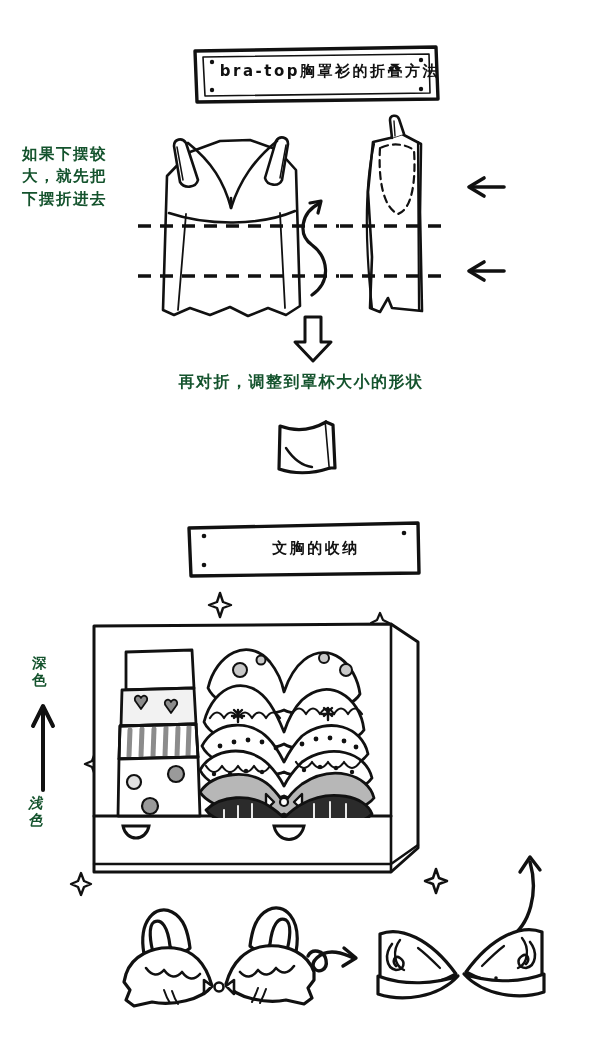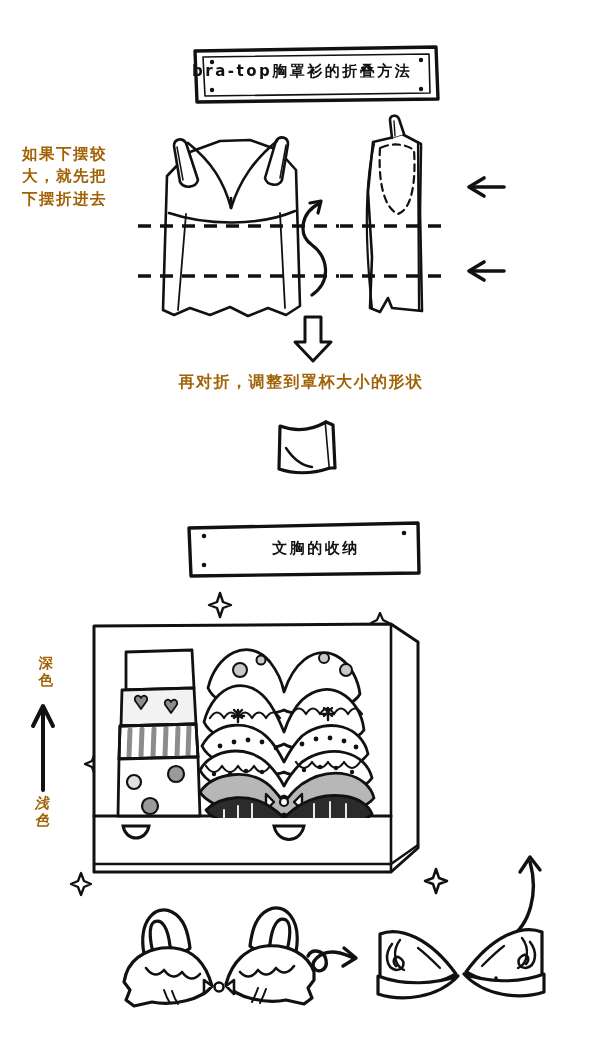--- a/index.html
+++ b/index.html
@@ -10,56 +10,56 @@
     overflow:hidden;
     position:relative;
   }
   #page{position:relative;width:602px;height:1048px;background:#fff;}
   .abs{position:absolute;}
   svg{display:block;overflow:visible;}
 
   
   .hand{
     font-family:"DejaVu Sans","Liberation Sans",sans-serif;
-    color:#a16207;
+    color:#14532d;
     font-weight:700;
     letter-spacing:1px;
     line-height:1.32;
     white-space:pre-line;
   }
 
   
   .banner-text{
     font-size:15px;
     font-weight:700;
     letter-spacing:2.5px;
     color:#111;
     white-space:nowrap;
   }
 
   .note-left{font-size:15.5px;letter-spacing:1.5px;line-height:1.45;}
   .note-right{font-size:15px;letter-spacing:0.5px;line-height:1.5;}
   .caption-mid{font-size:16px;letter-spacing:1.5px;white-space:nowrap;}
-  .vert-label{font-size:14.5px;line-height:1.15;text-align:right;width:22px;}
+  .vert-label{font-size:14.5px;line-height:1.15;text-align:left;width:22px;}
 </style>
 </head>
 <body style="background: rgb(255, 255, 255);">
 
 <div id="page">
 
   <div class="abs" style="left:192px;top:44px;width:248px;height:60px;">
     <svg width="248" height="60" viewBox="0 0 248 60">
       <path d="M3 7 L244 3 L246 55 L5 58 Z" fill="#fff" stroke="#111" stroke-width="3.4" stroke-linejoin="round"></path>
       <path d="M11 13 L237 10 L238 49 L13 52 Z" fill="#fff" stroke="#111" stroke-width="1.6" stroke-linejoin="round"></path>
       <circle cx="20" cy="18" r="2.2" fill="#111"></circle>
       <circle cx="229" cy="16" r="2.2" fill="#111"></circle>
       <circle cx="20" cy="46" r="2.2" fill="#111"></circle>
       <circle cx="229" cy="45" r="2.2" fill="#111"></circle>
     </svg>
-    <div class="abs banner-text" style="left:0;top:18px;width:248px;text-align:left;">bra-top胸罩衫的折叠方法</div>
+    <div class="abs banner-text" style="left:0;top:18px;width:248px;text-align:right;">bra-top胸罩衫的折叠方法</div>
   </div>
 
   <div class="abs hand note-left" style="left:22px;top:143px;width:120px;">如果下摆较
 大，就先把
 下摆折进去</div>
 
 
   <div class="abs" style="left:130px;top:110px;">
     <svg width="215" height="210" viewBox="0 0 215 210">
       <g fill="#fff" stroke="#111" stroke-width="2.6" stroke-linejoin="round" stroke-linecap="round">

